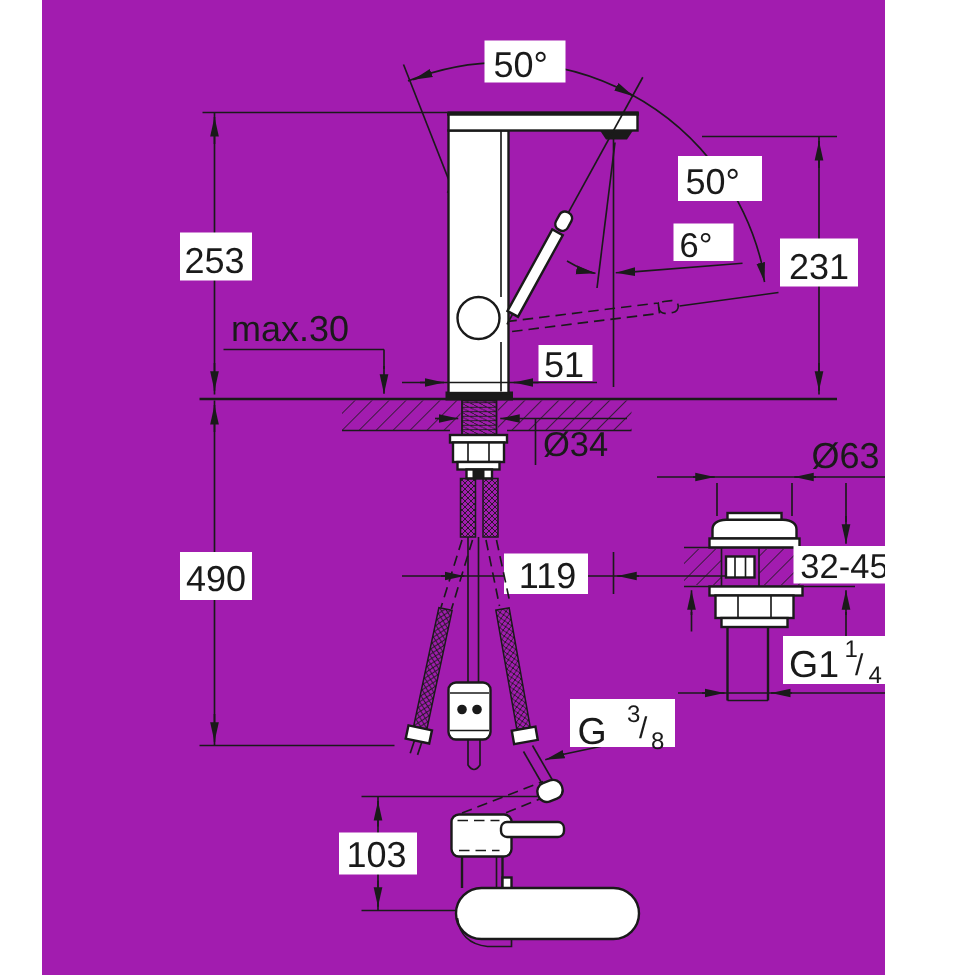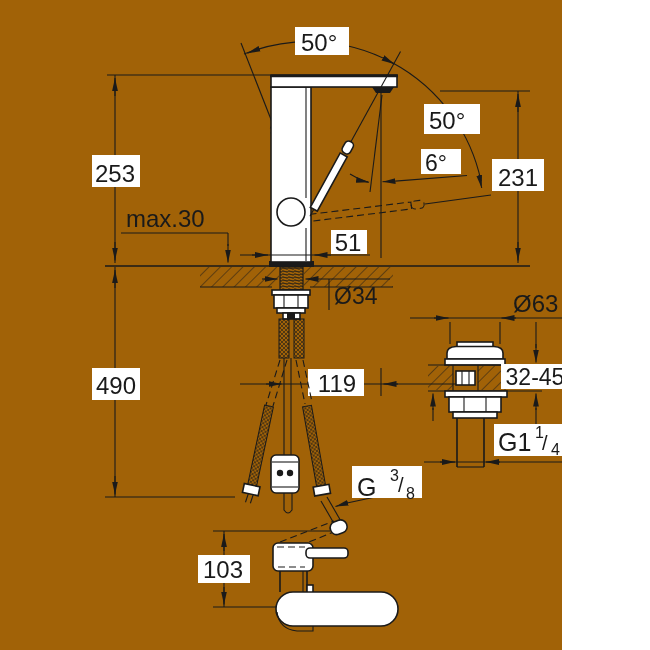--- a/index.html
+++ b/index.html
@@ -1,16 +1,16 @@
 <!DOCTYPE html>
 <html><head>
 <meta charset="utf-8">
 <style>
   html,body{margin:0;padding:0;background:#fff;}
-  .stage{width:562px;height:650px;position:relative;background:#a16207;overflow:hidden;}
+  .stage{width:562px;height:650px;position:relative;background:#a21caf;overflow:hidden;margin-left:28px;}
   text, tspan{font-family:"Liberation Sans", sans-serif; fill:#1a1a1a;}
   .t24{font-size:24px;}
   .t23{font-size:23px;}
   .t26{font-size:25px;}
   .t16{font-size:16px;}
   .t20{font-size:20px;}
   .thin{stroke:#1a1a1a;stroke-width:1.1;fill:none;}
   .med{stroke:#1a1a1a;stroke-width:1.6;fill:none;}
   .medw{stroke:#1a1a1a;stroke-width:1.6;fill:#fff;}
   .heavy{stroke:#1a1a1a;stroke-width:2.4;fill:none;}

